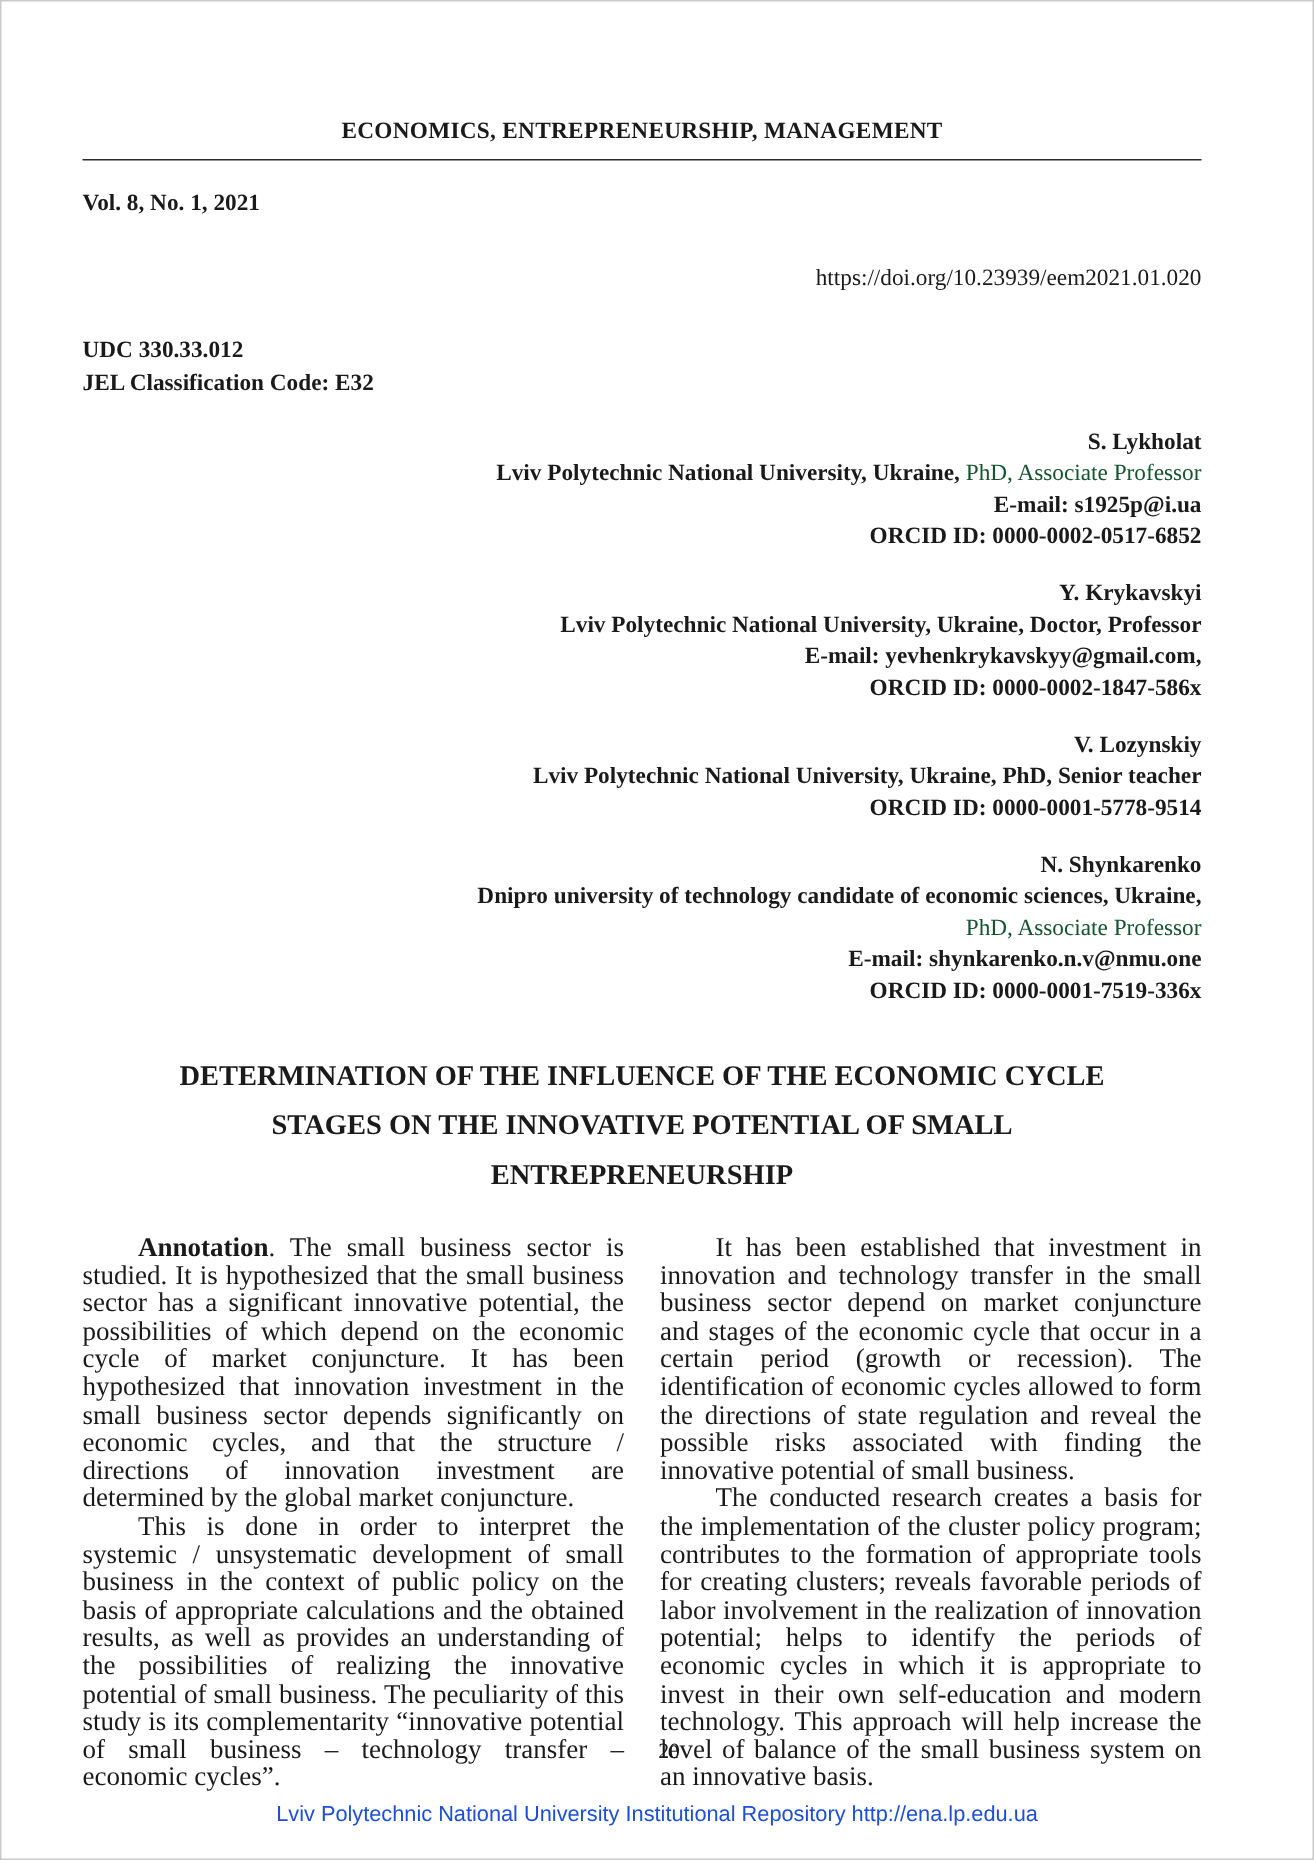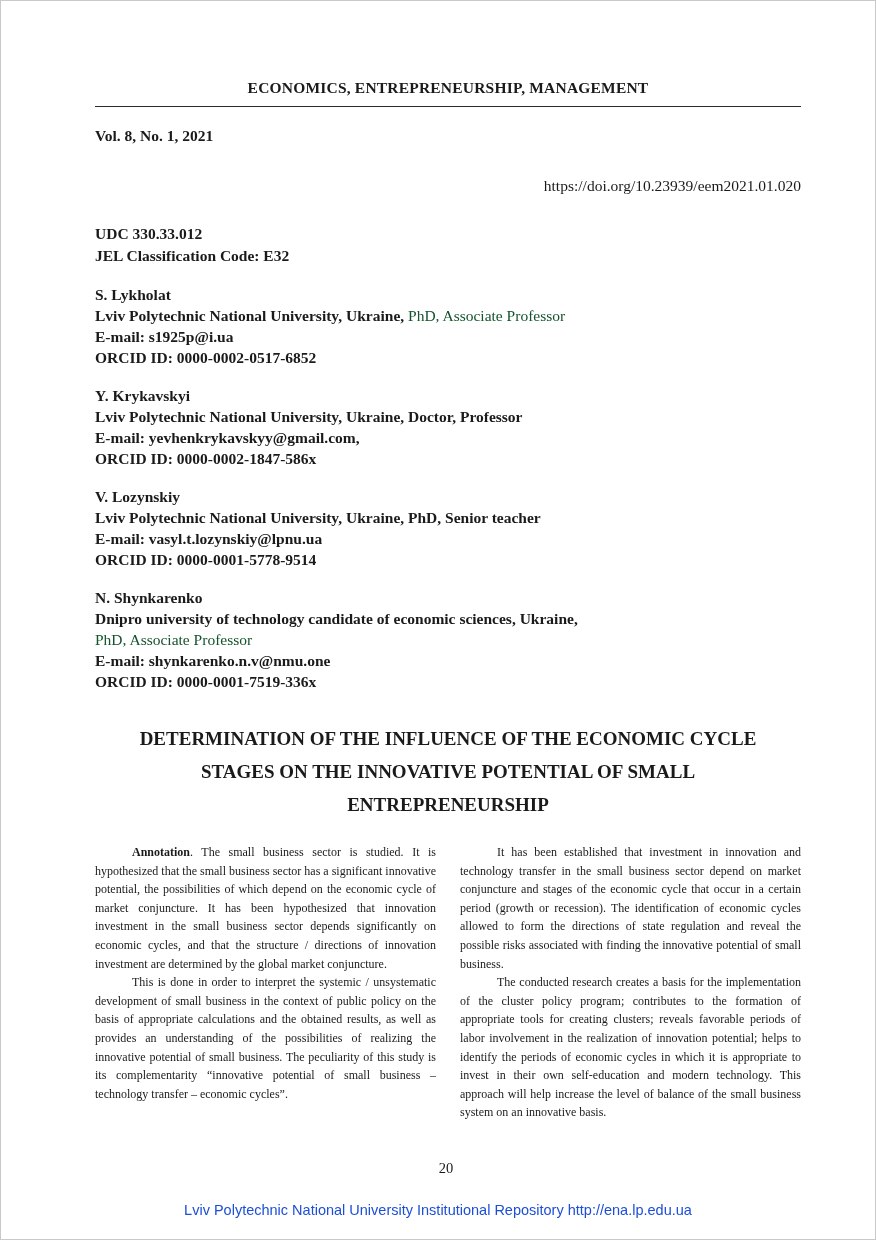--- a/index.html
+++ b/index.html
@@ -7,21 +7,21 @@
   .page {
     width: 876px;
     height: 1240px;
     position: relative;
     background: #ffffff;
     border: 1px solid #c9c9c9;
     font-family: "Liberation Serif", serif;
     color: #1a1a1a;
     overflow: hidden;
   }
-  .content { padding: 78px 74px 0 94px; }
+  .content { padding: 78px 74px 0 54px; }
 
   .journal-header {
     text-align: center;
     font-weight: bold;
     font-size: 15.5px;
     letter-spacing: 0.2px;
     padding-bottom: 9px;
     border-bottom: 1.5px solid #2b2b2b;
   }
   .vol {
@@ -34,20 +34,21 @@
     font-size: 15.5px;
     margin-top: 32px;
   }
   .codes {
     font-weight: bold;
     font-size: 15.5px;
     line-height: 22px;
     margin-top: 28px;
   }
   .author {
+    text-align: right;
     font-size: 15.5px;
     line-height: 21px;
     margin-top: 17px;
   }
   .author .name { font-weight: bold; }
   .b { font-weight: bold; }
   .muted { color: #14532d; }
 
   .paper-title {
     text-align: center;
@@ -58,21 +59,21 @@
   }
   .paper-title span { display: block; }
 
   .body-cols {
     display: flex;
     gap: 24px;
     margin-top: 22px;
   }
   .col {
     flex: 1;
-    font-size: 12px;
+    font-size: 18px;
     line-height: 18.6px;
     text-align: justify;
   }
   .col p { text-indent: 37px; }
   .lead { font-weight: bold; }
 
   .page-number {
     position: absolute;
     left: 16px; right: 0;
     bottom: 62px;
@@ -119,21 +120,20 @@
     <div class="author">
       <div class="name">Y. Krykavskyi</div>
       <div class="b">Lviv Polytechnic National University, Ukraine, Doctor, Professor</div>
       <div class="b">E-mail: yevhenkrykavskyy@gmail.com,</div>
       <div class="b">ORCID ID: 0000-0002-1847-586x</div>
     </div>
 
     <div class="author">
       <div class="name">V. Lozynskiy</div>
       <div class="b">Lviv Polytechnic National University, Ukraine, PhD, Senior teacher</div>
-      <div class="b">E-mail: vasyl.t.lozynskiy@lpnu.ua</div>
       <div class="b">ORCID ID: 0000-0001-5778-9514</div>
     </div>
 
     <div class="author">
       <div class="name">N. Shynkarenko</div>
       <div class="b">Dnipro university of technology candidate of economic sciences, Ukraine,</div>
       <div class="muted">PhD, Associate Professor</div>
       <div class="b">E-mail: shynkarenko.n.v@nmu.one</div>
       <div class="b">ORCID ID: 0000-0001-7519-336x</div>
     </div>

